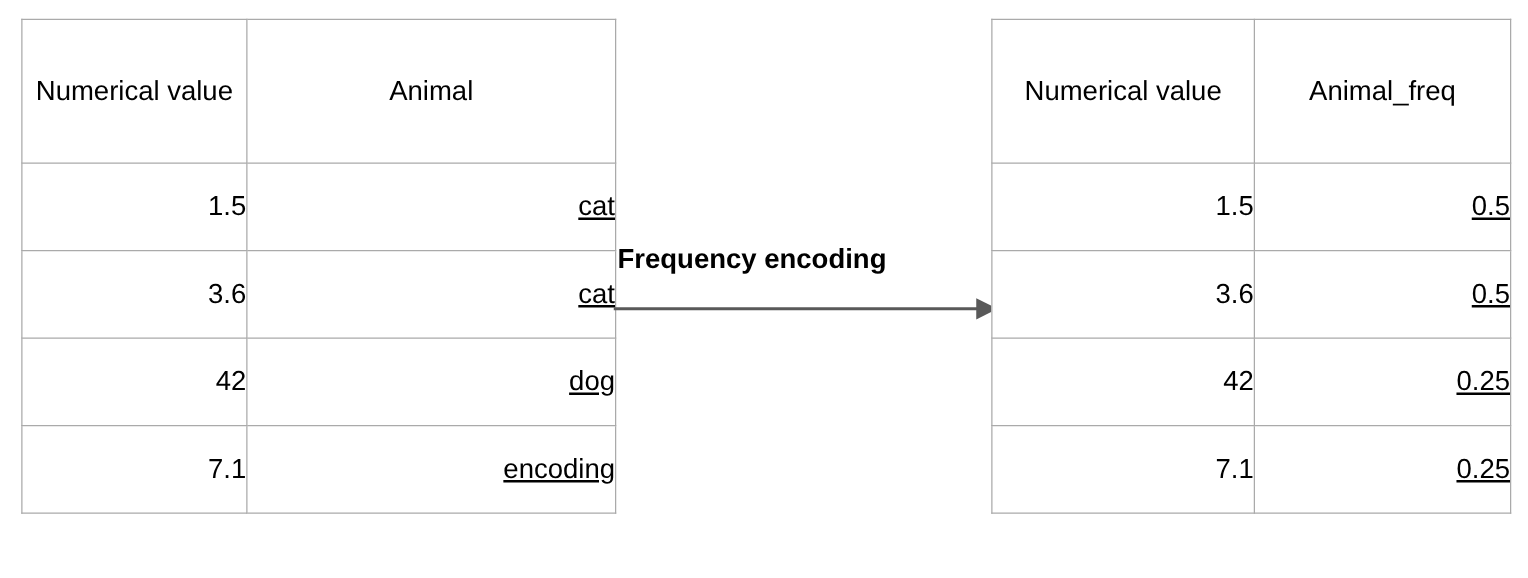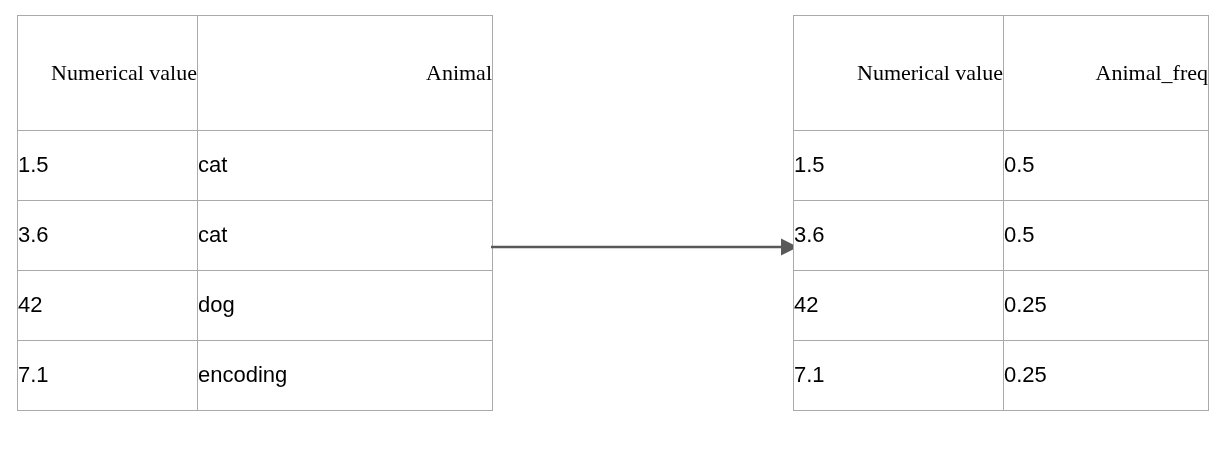--- a/index.html
+++ b/index.html
@@ -48,29 +48,30 @@
   #table-source .col-label { width: 295px; }
 
   #table-result {
     left: 793px;
     top: 15px;
     width: 415px;
   }
   #table-result .col-num   { width: 210px; }
   #table-result .col-label { width: 205px; }
 
-  .hdr-row th { height: 114px; text-align: right; font-family: Liberation Serif, serif; }
+  .hdr-row th { height: 114px; text-align: center; }
   .body-row td { height: 69px; }
 
   .cell-num {
-    text-align: left;
+    text-align: right;
   }
   .cell-label {
-    text-align: left;
+    text-align: right;
     padding-left: 14px;
+    text-decoration: underline;
   }
   .hdr-num, .hdr-label {
     text-align: center;
   }
   .hdr-num { padding: 0 30px; }
 
   
   #transform-arrow {
     position: absolute;
     left: 488px;
@@ -121,20 +122,21 @@
         <td class="cell-num">42</td>
         <td class="cell-label">dog</td>
       </tr>
       <tr class="body-row">
         <td class="cell-num">7.1</td>
         <td class="cell-label">encoding</td>
       </tr>
     </tbody>
   </table>
 
+  <div id="arrow-label">Frequency encoding</div>
 
   <svg id="transform-arrow" viewBox="0 0 312 30">
     <line x1="3" y1="15" x2="294" y2="15" stroke="#595959" stroke-width="2.4"></line>
     <polygon points="293,6.5 310,15 293,23.5" fill="#595959"></polygon>
   </svg>
 
   <table class="data-table" id="table-result">
     <colgroup>
       <col class="col-num">
       <col class="col-label">

